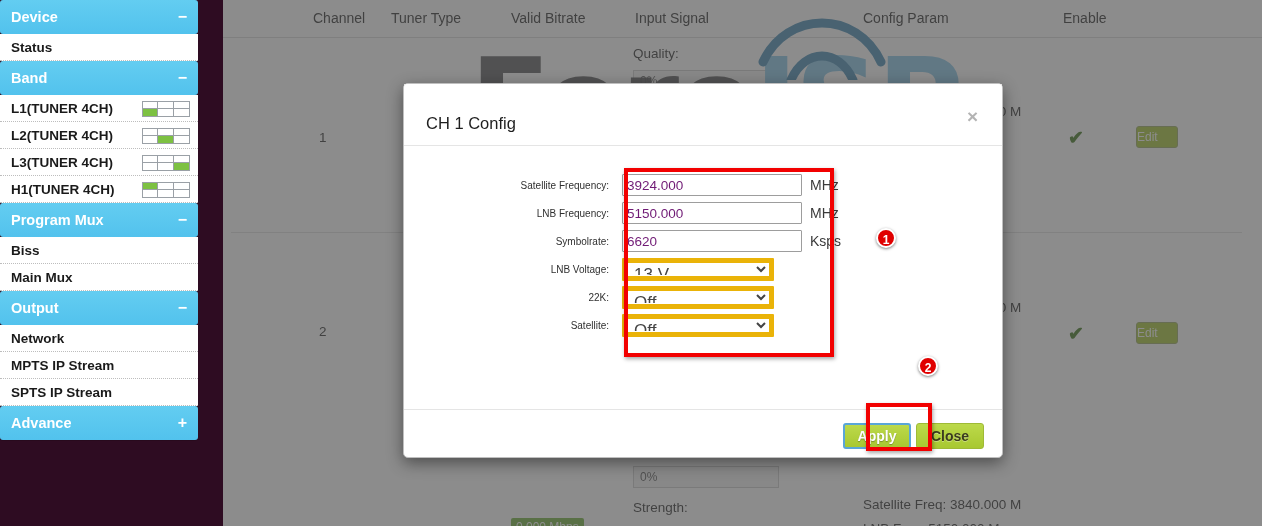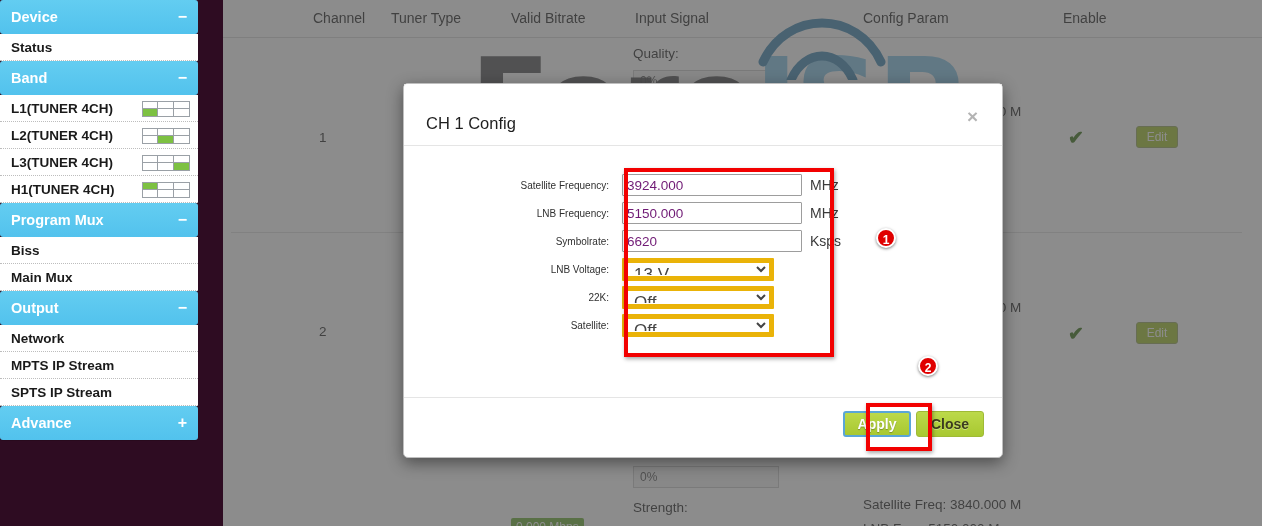--- a/index.html
+++ b/index.html
@@ -108,21 +108,20 @@
   }
   .cellabs { position: absolute; font-size: 13.5px; color: #3b3b3b; white-space: nowrap; }
   .edit-btn {
     position: absolute;
     width: 42px; height: 22px;
     border: 1px solid #9fae6a;
     border-radius: 3px;
     background: #aac93f;
     color: #ffffff;
     font-size: 12px;
-    text-align: center;
     line-height: 20px;
   }
   .check {
     position: absolute;
     font-size: 19px;
     color: #4b7f2b;
     font-weight: bold;
   }
   .bitrate-box {
     position: absolute;
@@ -249,21 +248,21 @@
     border-radius: 1px;
   }
   .form-unit {
     padding-left: 8px;
     font-size: 14px;
     color: #3a3a3a;
   }
   #modal-footer {
     position: absolute;
     left: 0; right: 0; bottom: 0;
-    height: 60px;
+    height: 48px;
     border-top: 1px solid #e5e5e5;
     text-align: right;
     padding: 13px 18px 0 0;
   }
   .btn-green {
     display: inline-block;
     font-family: "Liberation Sans", sans-serif;
     font-size: 14px;
     font-weight: bold;
     color: #3c3c1e;

